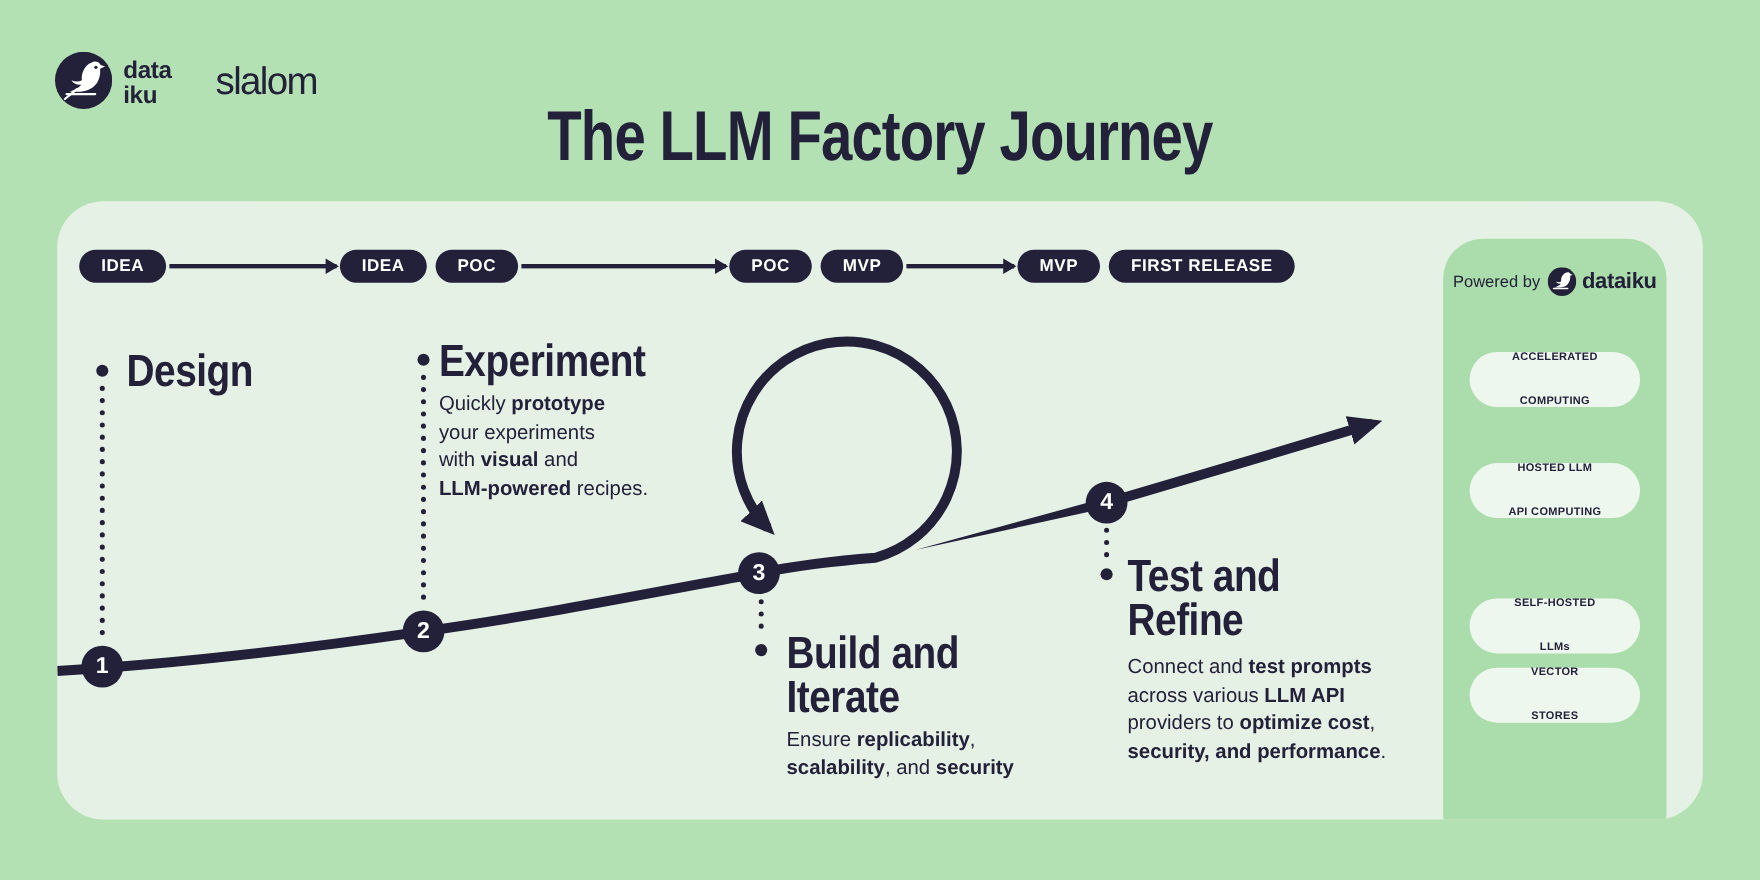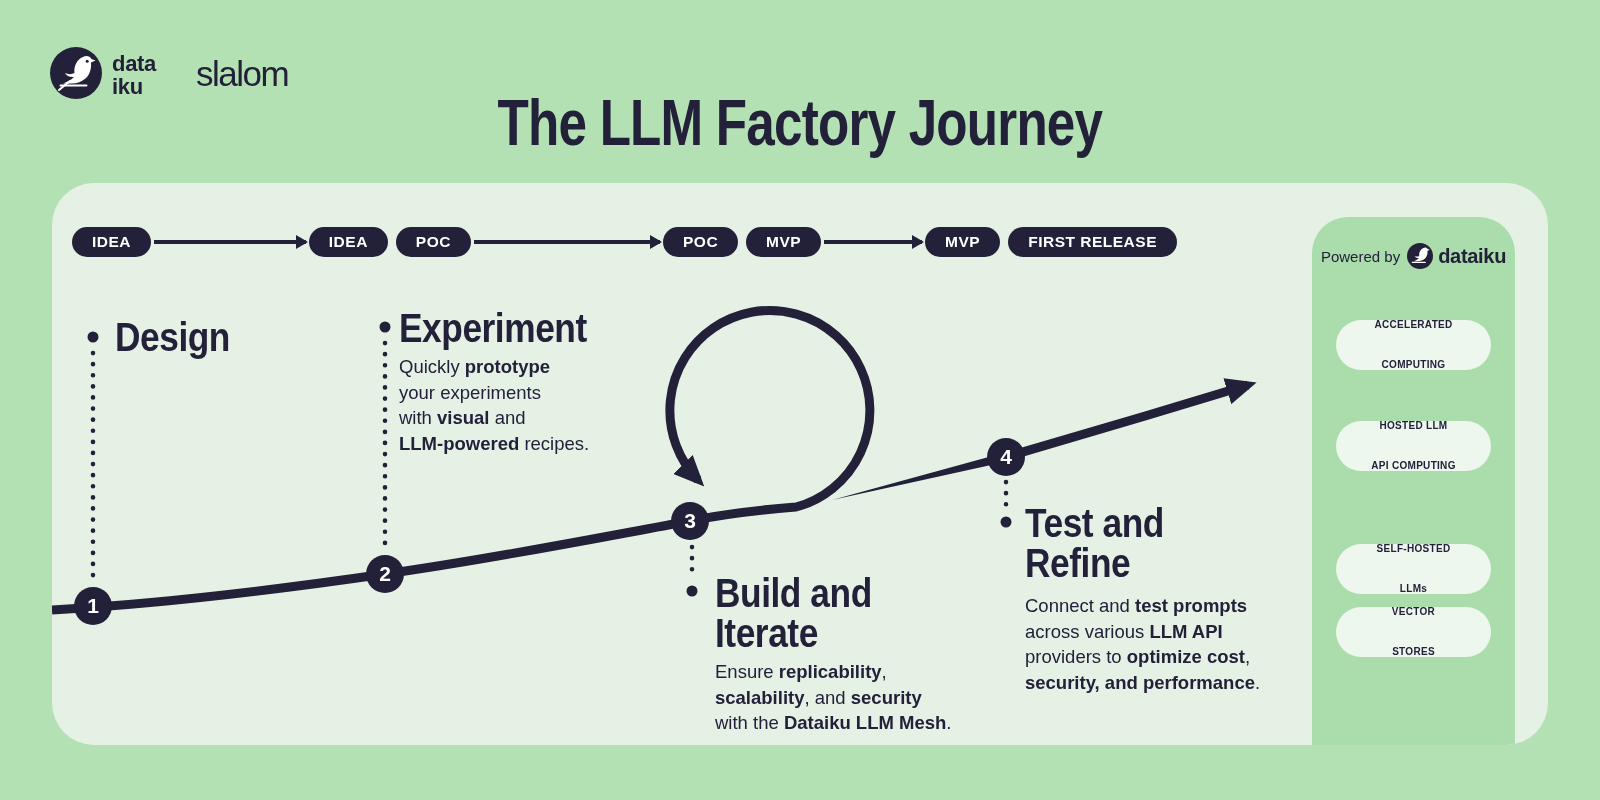--- a/index.html
+++ b/index.html
@@ -142,21 +142,20 @@
       </div>
   </div>
   <div class="sec sec3">
     <div class="sec-title">
         <div>Build and</div>
         <div>Iterate</div>
       </div>
     <div class="sec-body">
         <div><span>Ensure </span><span class="b">replicability</span><span>,</span></div>
         <div><span class="b">scalability</span><span>, and </span><span class="b">security</span></div>
-        <div><span>with the </span><span class="b">Dataiku LLM Mesh</span><span>.</span></div>
       </div>
   </div>
   <div class="sec sec4">
     <div class="sec-title">
         <div>Test and</div>
         <div>Refine</div>
       </div>
     <div class="sec-body">
         <div><span>Connect and </span><span class="b">test prompts</span></div>
         <div><span>across various </span><span class="b">LLM API</span></div>

